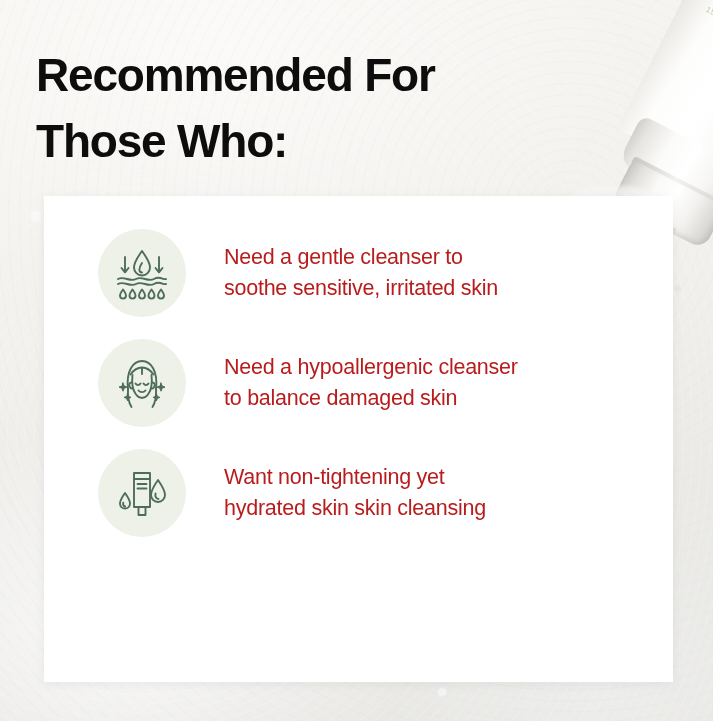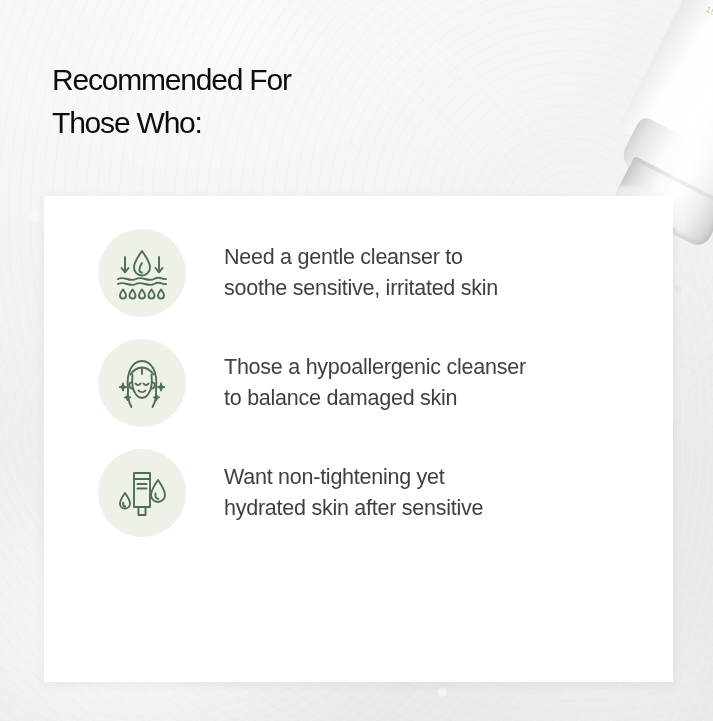--- a/index.html
+++ b/index.html
@@ -49,25 +49,25 @@
       repeating-radial-gradient(circle at 20% 60%, rgba(255,255,255,0.35) 0 1px, rgba(255,255,255,0) 2px 9px),
       repeating-radial-gradient(circle at 80% 30%, rgba(215,215,212,0.3) 0 1px, rgba(255,255,255,0) 2px 11px);
   }
 
   
   .headline {
     position: absolute;
     left: 36px;
     top: 42px;
     width: 470px;
-    margin: 16px;
+    margin: 0;
     color: #0d0d0d;
-    font-size: 30px;
+    font-size: 46px;
     line-height: 1.44;
-    font-weight: 400;
+    font-weight: 700;
     letter-spacing: -1.2px;
     white-space: pre-line;
   }
 
   
   .card {
     position: absolute;
     left: 44px;
     top: 196px;
     width: 629px;
@@ -98,21 +98,21 @@
     background: #edf1e8;
     display: flex;
     align-items: center;
     justify-content: center;
   }
   .icon-circle svg {
     display: block;
   }
   .row-text {
     margin-left: 38px;
-    color: #404040;
+    color: #b91c1c;
     font-size: 21.5px;
     line-height: 1.44;
     letter-spacing: -0.25px;
     max-width: 360px;
     white-space: pre-line;
   }
 
   
   .tube {
     position: absolute;
@@ -330,21 +330,21 @@
 
             <path d="M26.5 37.5 C 28.2 39.6, 31.8 39.6, 33.5 37.5"></path>
 
             <path d="M11 30 L 12.1 33 L 15 34.1 L 12.1 35.2 L 11 38.2 L 9.9 35.2 L 7 34.1 L 9.9 33 Z" fill="#4e6d57" stroke-width="1"></path>
             <path d="M15.5 41 L 16.4 43.5 L 19 44.4 L 16.4 45.3 L 15.5 47.8 L 14.6 45.3 L 12 44.4 L 14.6 43.5 Z" fill="#4e6d57" stroke-width="1"></path>
 
             <path d="M49 30 L 50.1 33 L 53 34.1 L 50.1 35.2 L 49 38.2 L 47.9 35.2 L 45 34.1 L 47.9 33 Z" fill="#4e6d57" stroke-width="1"></path>
             <path d="M44.5 41 L 45.4 43.5 L 48 44.4 L 45.4 45.3 L 44.5 47.8 L 43.6 45.3 L 41 44.4 L 43.6 43.5 Z" fill="#4e6d57" stroke-width="1"></path>
           </svg>
         </span>
-        <span class="row-text">Those a hypoallergenic cleanser
+        <span class="row-text">Need a hypoallergenic cleanser
 to balance damaged skin</span>
       </li>
 
       <li class="row">
         <span class="icon-circle">
           <svg width="60" height="60" viewBox="0 0 60 60" fill="none" stroke="#4e6d57" stroke-width="1.9" stroke-linecap="round" stroke-linejoin="round">
 
             <path d="M22 10 L 38 10 L 38 44 L 22 44 Z"></path>
             <path d="M22 16 L 38 16"></path>
             <path d="M25.5 21 L 34.5 21"></path>
@@ -353,19 +353,19 @@
             <path d="M26.5 44 L 33.5 44 L 33.5 52 L 26.5 52 Z"></path>
 
             <path d="M46 17 C 46 17, 53 27, 53 31.8 C 53 35.9, 49.9 39, 46 39 C 42.1 39, 39 35.9, 39 31.8 C 39 27, 46 17, 46 17 Z"></path>
             <path d="M43.5 30.5 C 43 33.5, 44.4 35.6, 46.4 36"></path>
 
             <path d="M13 30 C 13 30, 18 37, 18 40.4 C 18 43.3, 15.8 45.5, 13 45.5 C 10.2 45.5, 8 43.3, 8 40.4 C 8 37, 13 30, 13 30 Z"></path>
             <path d="M11.2 39.6 C 10.8 41.7, 11.8 43.2, 13.2 43.5"></path>
           </svg>
         </span>
         <span class="row-text">Want non-tightening yet
-hydrated skin after sensitive</span>
+hydrated skin skin cleansing</span>
       </li>
 
     </ul>
   </div>
 
 </div>
 
 </body></html>

